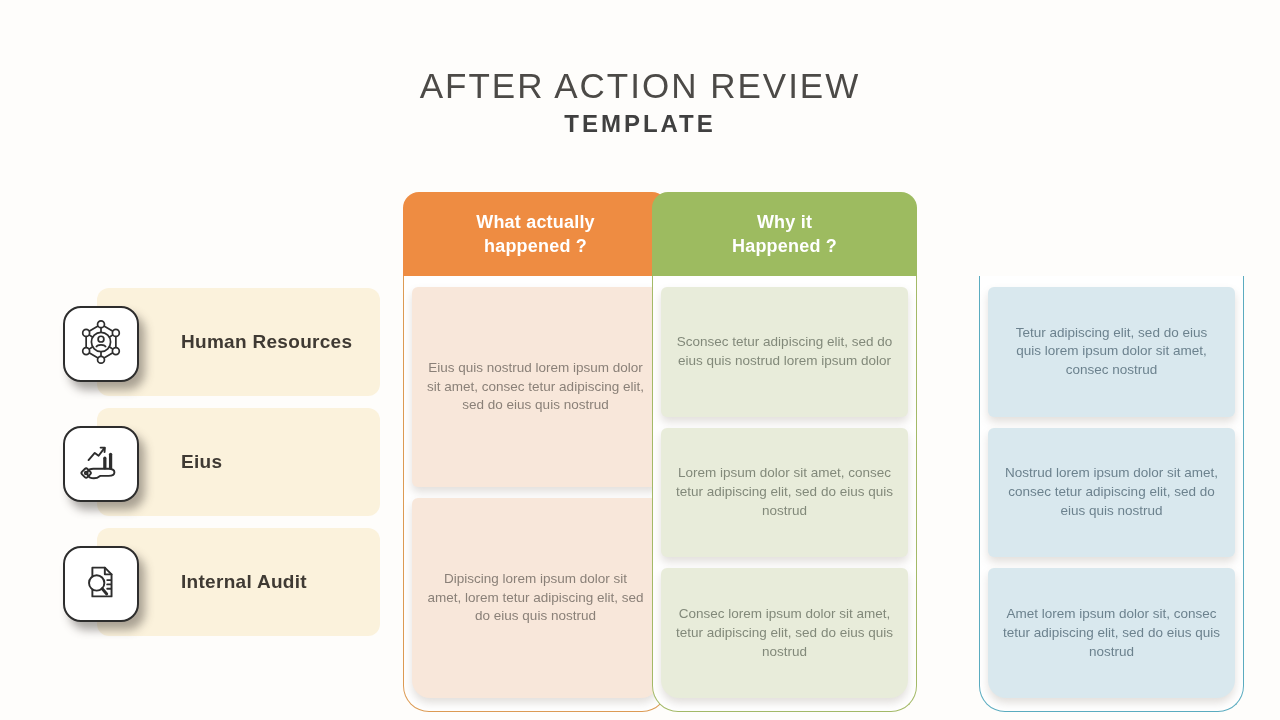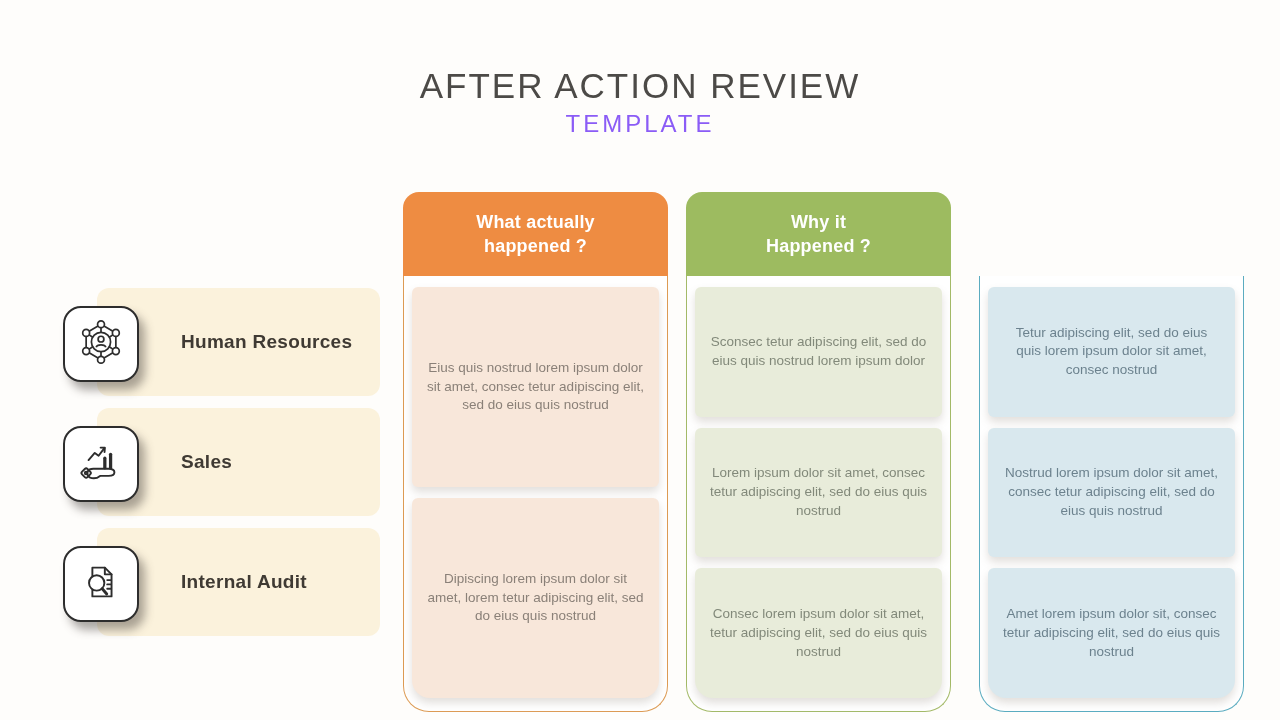--- a/index.html
+++ b/index.html
@@ -8,21 +8,21 @@
     background:#fefdfb;overflow:hidden;
     font-family:"Liberation Sans","DejaVu Sans",sans-serif;
   }
   
   .title{
     position:absolute;top:66px;left:0;width:100%;text-align:center;
     font-size:35px;letter-spacing:2px;color:#4c4a47;font-weight:400;
   }
   .subtitle{
     position:absolute;top:110px;left:0;width:100%;text-align:center;
-    font-size:24px;letter-spacing:3px;color:#8b5cf6;font-weight:400;
+    font-size:24px;letter-spacing:3px;color:#404040;font-weight:700;
   }
   
   .band{
     position:absolute;left:97px;width:283px;height:108px;
     background:#fbf2dc;border-radius:12px;
   }
   .band-1{top:288px}.band-2{top:408px}.band-3{top:528px}
   .cat-label{
     position:absolute;left:84px;top:0;height:100%;display:flex;align-items:center;
     font-size:19px;font-weight:bold;color:#3f3a33;letter-spacing:.3px;
@@ -30,21 +30,21 @@
   .icon-box{
     position:absolute;left:63px;width:72px;height:72px;background:#ffffff;
     border:2.5px solid #2d2d2d;border-radius:18px;
     box-shadow:6px 8px 10px rgba(70,65,60,.45);
     display:flex;align-items:center;justify-content:center;
   }
   .icon-box-1{top:306px}.icon-box-2{top:426px}.icon-box-3{top:546px}
   
   .col{position:absolute;top:192px;width:265px;height:520px;}
   .col-1{left:403px;--hc:#ee8c42;--bc:#dd9b54;--cc:#f8e7da;--tc:#8a8078;}
-  .col-2{left:686px;--hc:#9dbb60;--bc:#a4ba68;--cc:#e8ecda;--tc:#82897a;}
+  .col-2{left:652px;--hc:#9dbb60;--bc:#a4ba68;--cc:#e8ecda;--tc:#82897a;}
   .col-3{left:979px;--hc:#4ba9bf;--bc:#5bacc0;--cc:#d9e8ee;--tc:#6c828e;}
   .head{
     height:84px;background:var(--hc);border-radius:16px 16px 0 0;
     display:flex;align-items:center;justify-content:center;text-align:center;
     color:#ffffff;font-weight:bold;font-size:18px;line-height:1.35;letter-spacing:.2px;
   }
   .head span{display:block}
   .body{
     position:absolute;top:84px;left:0;right:0;bottom:0;background:#ffffff;
     border:1px solid var(--bc);border-top:none;border-radius:0 0 26px 26px;
@@ -64,21 +64,21 @@
 
 <div class="slide">
 
   <div class="title">AFTER ACTION REVIEW</div>
   <div class="subtitle">TEMPLATE</div>
 
   <div class="band band-1">
     <div class="cat-label">Human Resources</div>
   </div>
   <div class="band band-2">
-    <div class="cat-label">Sales</div>
+    <div class="cat-label">Eius</div>
   </div>
   <div class="band band-3">
     <div class="cat-label">Internal Audit</div>
   </div>
 
   <div class="icon-box icon-box-1">
     <span>
       <svg viewBox="0 0 48 48" width="46" height="46" fill="none" stroke="#2d2d2d" stroke-width="1.8">
         <polygon points="24,5.5 39.5,14.5 39.5,33.5 24,42.5 8.5,33.5 8.5,14.5"></polygon>
         <line x1="24" y1="5.5" x2="24" y2="14"></line>

